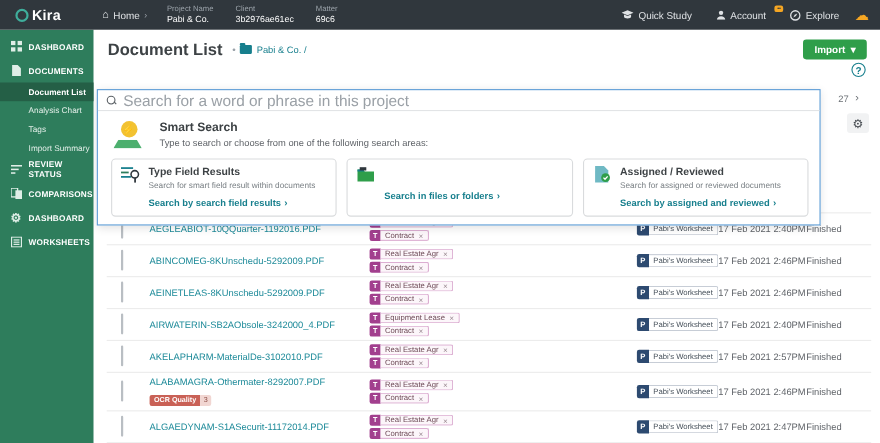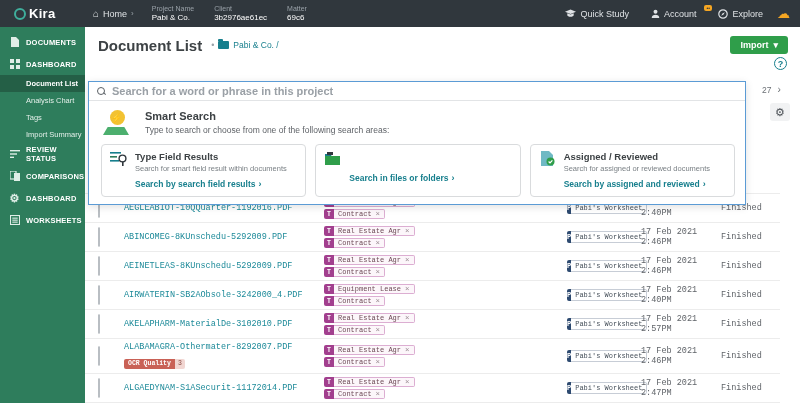--- a/index.html
+++ b/index.html
@@ -56,42 +56,42 @@
   .gear-btn { margin:8px 0 0 24px; width:20px; height:18px; background:#f1f2f3; border-radius:3px;
     display:flex; align-items:center; justify-content:center; color:#4a4f54; font-size:11px; cursor:pointer; }
 
   
   .overlay { position:absolute; top:54px; left:3px; width:658px; height:124px; background:#fff;
     border:1.5px solid #5b9bd5; box-shadow:0 2px 8px rgba(0,0,0,.12); z-index:10; }
   .search-row { display:flex; align-items:center; gap:6px; height:19px; border-bottom:1px solid #e2e4e6; padding:0 8px; }
   .mag { width:9px; height:9px; position:relative; flex:none; }
   .mag:before { content:""; position:absolute; top:0; left:0; width:6px; height:6px; border:1.3px solid #5a6065; border-radius:50%; }
   .mag:after { content:""; position:absolute; left:6px; top:6px; width:3px; height:1.3px; background:#5a6065; transform:rotate(45deg); }
-  .search-input { border:none; outline:none; flex:1; font-size:11px; color:#333; font-family:"Liberation Sans", sans-serif;font-weight:bold; }
+  .search-input { border:none; outline:none; flex:1; font-size:14px; color:#333; font-family:"Liberation Sans", sans-serif; }
   .search-input::placeholder { color:#9aa0a6; }
   .smart-head { display:flex; align-items:flex-start; gap:14px; padding:9px 0 0 14px; }
   .bulb-wrap { width:28px; text-align:center; }
   .bulb { width:15px; height:15px; background:#f2c232; border-radius:50%; margin:0 auto;
     display:flex; align-items:center; justify-content:center; color:#fff; font-size:9px; }
   .bulb-base { width:26px; height:8px; background:#4caf6e; margin-top:2px;
     clip-path:polygon(18% 0,82% 0,100% 100%,0 100%); }
   .smart-title { font-size:11px; color:#3d4245; font-weight:bold; }
   .smart-sub { font-size:8.5px; color:#5f6periodic368;} 
   .smart-sub { font-size:8.5px; color:#5f6368; margin-top:3px; }
   .cards { display:flex; gap:9px; padding:9px 10px 0 12px; }
   .card { flex:1; border:1px solid #d9dbdd; border-radius:4px; padding:6px 8px 7px 8px; background:#fff; cursor:pointer; }
   .card-top { display:flex; align-items:flex-start; gap:7px; }
   .card-icon { width:18px; height:16px; flex:none; }
   .card-title { font-size:9.5px; font-weight:bold; color:#3d4245; }
   .card-desc { font-size:7.5px; color:#7a8085; margin-top:2px; }
   .card-link { font-size:8.5px; color:#177f8d; font-weight:bold; margin-top:6px; display:block; }
   .card-link .arrow { font-size:9px; margin-left:3px; }
 
   
-  .table { position:absolute; top:151px; left:0; width:695px;font-family:Liberation Mono, monospace; }
+  .table { position:absolute; top:151px; left:12px; width:695px; }
   .t-row { display:grid; grid-template-columns:26px 200px 243px 74px 80px 1fr;
     align-items:center; border-bottom:1px solid #ececec; min-height:27px; padding:3px 0 3px 13px; }
   .t-row.partial { min-height:14px; border-bottom:1px solid #ececec; padding-top:0; }
   .cb { width:10px; height:10px; border:1px solid #b9bec3; border-radius:2px; background:#fff; cursor:pointer; }
   .fname { font-size:8.5px; color:#1d8a99; text-decoration:none; cursor:pointer; display:block; }
   .tags-col { display:flex; flex-direction:column; gap:2px; align-items:flex-start; }
   .tag { display:inline-flex; align-items:stretch; height:10px; }
   .tag-prefix { background:#a23f8e; color:#fff; font-size:6.5px; font-weight:bold; width:10px;
     display:flex; align-items:center; justify-content:center; border-radius:2px 0 0 2px; }
   .tag-body { display:flex; align-items:center; gap:4px; border:1px solid #dcaed2; border-left:none;
@@ -159,35 +159,35 @@
         <span>Explore</span>
       </div>
       <span class="cloud">☁</span>
     </div>
   </div>
 
   <div class="sidebar">
     <div class="side-item">
       <span class="side-icon">
         <svg viewBox="0 0 10 10">
-            <path d="M1 0h5l3 3v7H1z"></path>
-          </svg>
-      </span>
-      <span>DOCUMENTS</span>
-    </div>
-    <div class="side-item">
-      <span class="side-icon">
-        <svg viewBox="0 0 10 10">
             <rect x="0" y="0" width="4" height="4"></rect>
             <rect x="6" y="0" width="4" height="4"></rect>
             <rect x="0" y="6" width="4" height="4"></rect>
             <rect x="6" y="6" width="4" height="4"></rect>
           </svg>
       </span>
       <span>DASHBOARD</span>
+    </div>
+    <div class="side-item">
+      <span class="side-icon">
+        <svg viewBox="0 0 10 10">
+            <path d="M1 0h5l3 3v7H1z"></path>
+          </svg>
+      </span>
+      <span>DOCUMENTS</span>
     </div>
     <div class="side-sub active">
       <span>Document List</span>
     </div>
     <div class="side-sub">
       <span>Analysis Chart</span>
     </div>
     <div class="side-sub">
       <span>Tags</span>
     </div>

